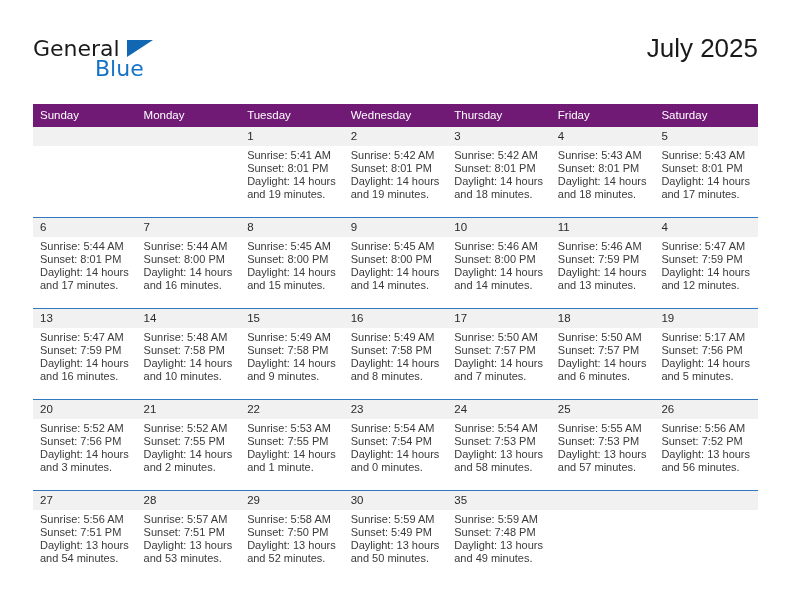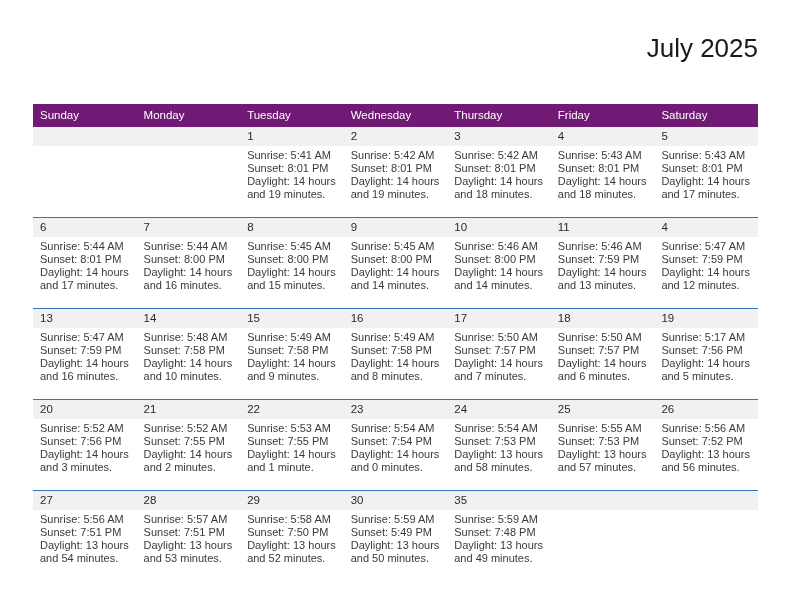--- a/index.html
+++ b/index.html
@@ -143,20 +143,25 @@
     white-space: nowrap;
   }
 </style>
 </head>
 <body>
 
 <div class="page">
 
   <div class="header">
 
+    <div class="logo">
+      <span class="logo-general">General</span>
+      <span class="logo-tri"></span>
+      <span class="logo-blue">Blue</span>
+    </div>
 
     <div class="title-block">
       <div class="cal-title">July 2025</div>
     </div>
 
   </div>
 
   <table class="cal">
     <colgroup>
       <col>

